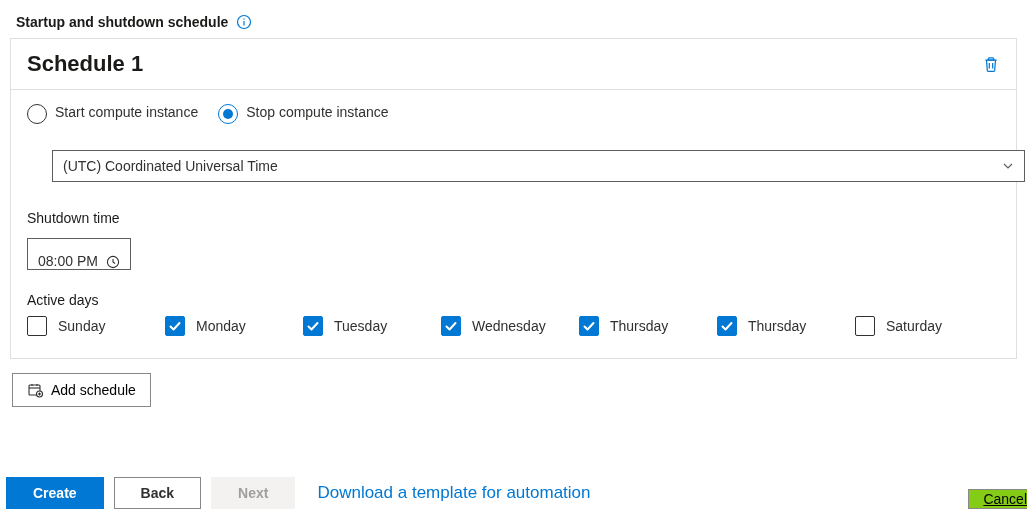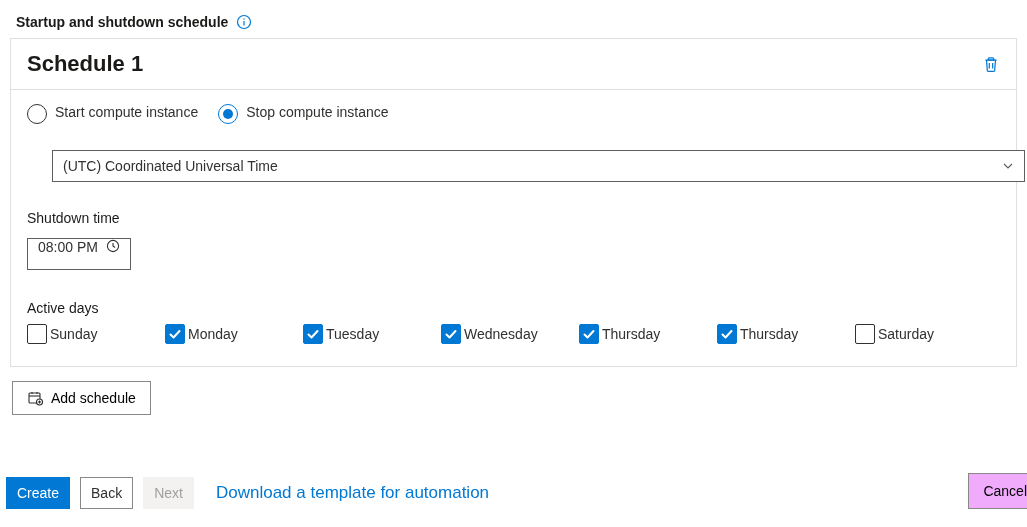--- a/index.html
+++ b/index.html
@@ -110,44 +110,44 @@
     }
     .chevron-icon {
       color: #605e5c;
       width: 12px;
       height: 12px;
       display: inline-flex;
     }
     .time-section { margin-top: 28px; }
     .time-box {
       display: inline-flex;
-      align-items: flex-start;
+      align-items: flex-end;
       gap: 8px;
       border: 1px solid #605e5c;
       height: 32px;
       padding: 0 10px;
       cursor: pointer;
       margin-top: 6px;
     }
     .clock-icon {
       width: 14px;
       height: 14px;
       display: inline-flex;
       color: #323130;
     }
-    .days-section { margin-top: 30px; }
+    .days-section { margin-top: 22px; }
     .days-row {
       display: flex;
       gap: 18px;
       margin-top: 8px;
     }
     .day-item {
       display: inline-flex;
       align-items: center;
-      gap: 3px;
+      gap: 11px;
       width: 120px;
       cursor: pointer;
     }
     .checkbox {
       width: 20px;
       height: 20px;
       border: 1.5px solid #323130;
       border-radius: 2px;
       display: inline-flex;
       align-items: center;
@@ -181,26 +181,26 @@
       position: absolute;
       bottom: 18px;
       left: 6px;
       right: 0;
       display: flex;
       align-items: center;
       gap: 10px;
     }
     .btn {
       height: 32px;
-      padding: 0 10px;
+      padding: 0 26px;
       border: 1px solid #8a8886;
       background: #fff;
       font-size: 14px;
       cursor: pointer;
-      font-weight: 400;
+      font-weight: 700;
       color: #323130;
     }
     .btn.primary {
       background: #0078d4;
       border-color: #0078d4;
       color: #fff;
     }
     .btn.disabled {
       background: #f3f2f1;
       border-color: #f3f2f1;
@@ -210,27 +210,28 @@
     .link {
       color: #0078d4;
       font-size: 17px;
       cursor: pointer;
       margin-left: 12px;
     }
     .cancel-btn {
       position: absolute;
       right: 0;
       bottom: 18px;
-      height: 36px;
+      height: 20px;
       padding: 0 0 0 14px;
       border: 1px solid #8a8886;
       border-right: none;
-      background: #f0abfc;
-      font-size: 14px;
-      cursor: pointer;
+      background: #84cc16;
+      font-size: 14px;
+      cursor: pointer;
+      text-decoration: underline;
     }
   </style>
 </head>
 <body>
 
 
 
 <div class="header-row">
   <span class="header-title">Startup and shutdown schedule</span>
   <span class="info-icon">

